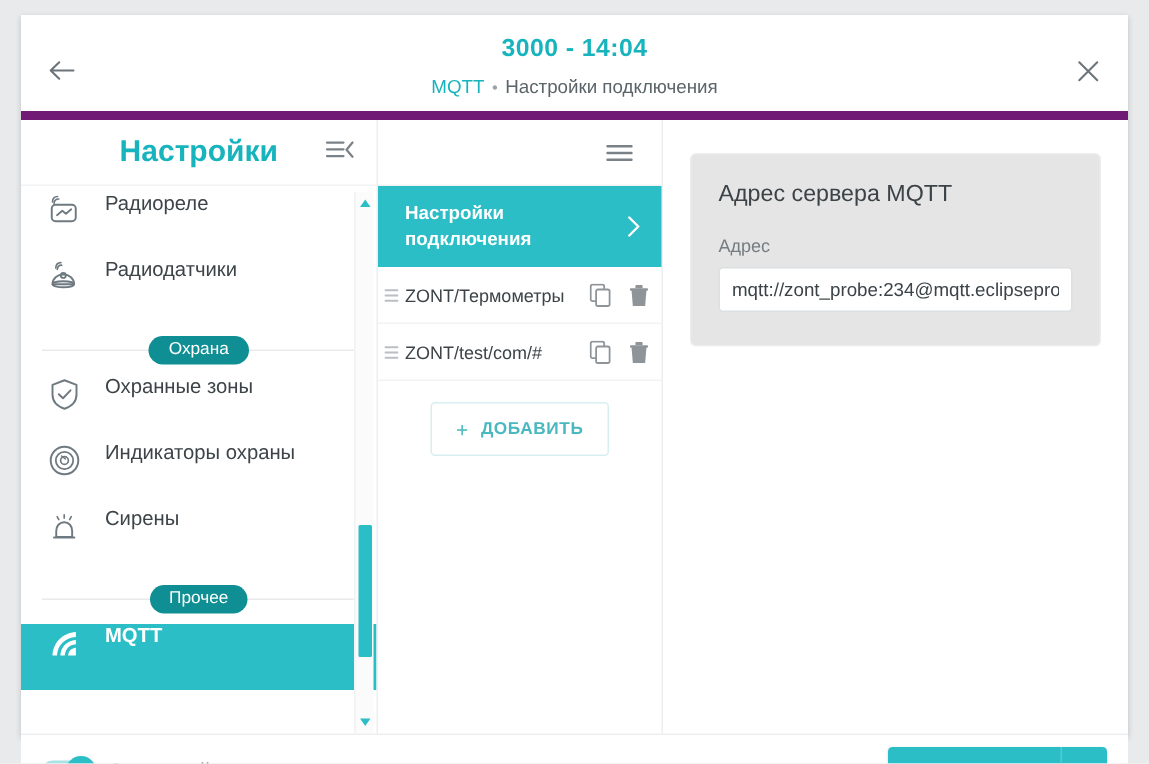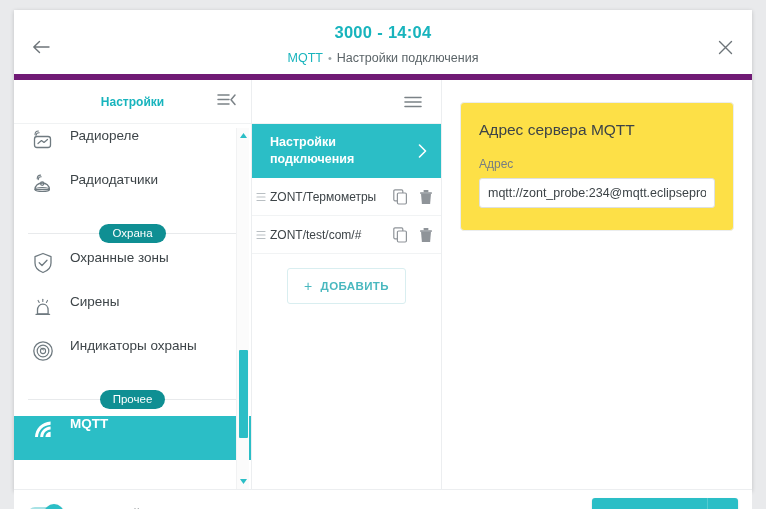--- a/index.html
+++ b/index.html
@@ -79,21 +79,21 @@
   .sidebar-head {
     height: 44px;
     display: flex;
     align-items: center;
     justify-content: center;
     position: relative;
     border-bottom: 1px solid #f0f2f3;
   }
   .sidebar-title {
     color: #18b4bd;
-    font-size: 12px;
+    font-size: 20px;
     font-weight: bold;
   }
   .collapse-icon {
     position: absolute;
     right: 14px; top: 12px;
     width: 20px; height: 20px;
     cursor: pointer;
     color: #7b8287;
   }
   .sidebar-list {
@@ -284,21 +284,21 @@
   
   .rightcol {
     flex: 1;
     background: #fff;
     padding: 22px 18px 0 18px;
   }
   .card {
     border: 1px solid #ebedee;
     border-radius: 4px;
     padding: 18px 18px 22px 18px;
-    background: #fde047;
+    background: #e5e5e5;
   }
   .card-title {
     font-size: 15.5px;
     color: #3c4347;
     margin-bottom: 18px;
   }
   .field-label {
     font-size: 12px;
     color: #767d82;
     margin-bottom: 7px;
@@ -462,40 +462,40 @@
                 <path d="M12 2.5 L20 5.6 V12 C20 16.8 16.4 20 12 21.5 C7.6 20 4 16.8 4 12 V5.6 Z" fill="none" stroke="currentColor" stroke-width="1.3" stroke-linejoin="round"></path>
                 <path d="M8.2 11.8 L11 14.5 L16 9.2" fill="none" stroke="currentColor" stroke-width="1.3" stroke-linecap="round" stroke-linejoin="round"></path>
               </svg>
             </span>
             <span class="nav-label">Охранные зоны</span>
           </div>
 
           <div class="nav-item">
             <span class="nav-icon">
               <svg width="24" height="24" viewBox="0 0 24 24">
+                <circle cx="12" cy="12" r="9.2" fill="none" stroke="currentColor" stroke-width="1.3"></circle>
+                <circle cx="12" cy="12" r="5.8" fill="none" stroke="currentColor" stroke-width="1.2"></circle>
+                <circle cx="12" cy="12" r="2.6" fill="none" stroke="currentColor" stroke-width="1.1"></circle>
+                <path d="M10 9 L12.6 11" stroke="currentColor" stroke-width="1" stroke-linecap="round" fill="none"></path>
+              </svg>
+            </span>
+            <span class="nav-label">Индикаторы охраны</span>
+          </div>
+
+          <div class="nav-item">
+            <span class="nav-icon">
+              <svg width="24" height="24" viewBox="0 0 24 24">
                 <path d="M6.5 19 V15 C6.5 11.6 8.6 9.2 11.8 9.2 C15 9.2 17.1 11.6 17.1 15 V19 Z" fill="none" stroke="currentColor" stroke-width="1.3" stroke-linejoin="round"></path>
                 <path d="M5 19.3 H18.6" stroke="currentColor" stroke-width="1.3" stroke-linecap="round" fill="none"></path>
                 <path d="M11.8 6.4 V4.2" stroke="currentColor" stroke-width="1.1" stroke-linecap="round" fill="none"></path>
                 <path d="M8.2 7.4 L7.1 5.4" stroke="currentColor" stroke-width="1.1" stroke-linecap="round" fill="none"></path>
                 <path d="M15.4 7.4 L16.5 5.4" stroke="currentColor" stroke-width="1.1" stroke-linecap="round" fill="none"></path>
               </svg>
             </span>
             <span class="nav-label">Сирены</span>
-          </div>
-
-          <div class="nav-item">
-            <span class="nav-icon">
-              <svg width="24" height="24" viewBox="0 0 24 24">
-                <circle cx="12" cy="12" r="9.2" fill="none" stroke="currentColor" stroke-width="1.3"></circle>
-                <circle cx="12" cy="12" r="5.8" fill="none" stroke="currentColor" stroke-width="1.2"></circle>
-                <circle cx="12" cy="12" r="2.6" fill="none" stroke="currentColor" stroke-width="1.1"></circle>
-                <path d="M10 9 L12.6 11" stroke="currentColor" stroke-width="1" stroke-linecap="round" fill="none"></path>
-              </svg>
-            </span>
-            <span class="nav-label">Индикаторы охраны</span>
           </div>
 
           <div class="group-divider">
             <span class="group-chip">Прочее</span>
           </div>
 
 
           <div class="nav-item selected">
             <span class="nav-icon">
               <svg width="24" height="24" viewBox="0 0 24 24">

